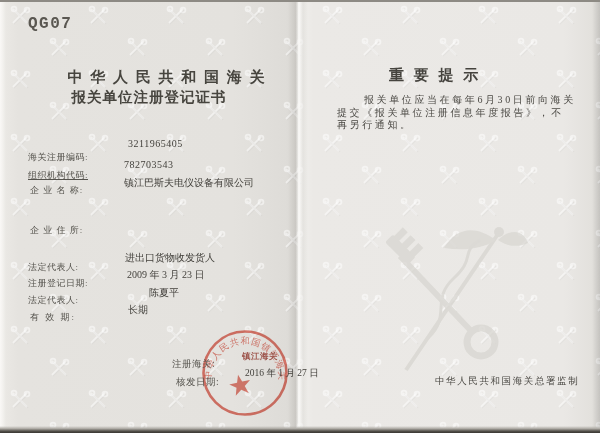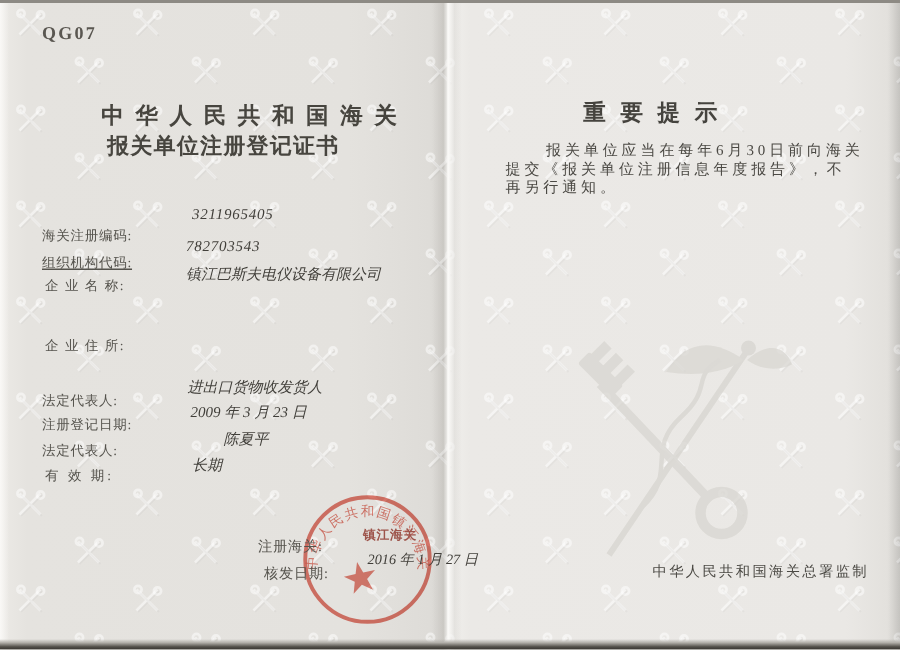--- a/index.html
+++ b/index.html
@@ -24,26 +24,26 @@
   }
   .edge-top{position:absolute;top:0;left:0;width:600px;height:2px;background:#8d8a84;}
   .edge-bottom{position:absolute;bottom:0;left:0;width:600px;height:7px;
     background:linear-gradient(to bottom,rgba(150,146,139,0.0),#b2afa9 35%,#514e48 75%,#3a3732 100%);}
   .edge-right{position:absolute;top:0;right:0;width:8px;height:433px;
     background:linear-gradient(to right,rgba(0,0,0,0),rgba(0,0,0,0.10));}
   .edge-left{position:absolute;top:0;left:0;width:6px;height:433px;
     background:linear-gradient(to right,rgba(252,251,249,0.85),rgba(252,251,249,0));}
 
   .t{position:absolute;white-space:nowrap;color:#4b4944;}
-  .form-code{left:28px;top:15px;font-size:12px;font-weight:bold;letter-spacing:1.5px;color:#5a5751;}
+  .form-code{left:28px;top:15px;font-size:16px;font-weight:bold;letter-spacing:1.5px;color:#5a5751;font-family:Liberation Mono, monospace;}
   .title1{left:0;top:68px;width:334px;text-align:center;font-size:15px;font-weight:bold;letter-spacing:2px;color:#47453f;}
   .title2{left:0;top:88px;width:298px;text-align:center;font-size:14.5px;font-weight:bold;letter-spacing:1px;color:#47453f;}
 
   .flabel{font-size:9px;letter-spacing:0.5px;color:#55534d;}
-  .fvalue{font-size:10px;color:#413f3a;font-style:italic;}
+  .fvalue{font-size:10px;color:#413f3a;}
 
   .notice-title{left:298px;top:66px;width:274px;text-align:center;font-size:15px;font-weight:bold;letter-spacing:3px;color:#45433e;}
   .notice-line{font-size:10px;letter-spacing:2.6px;color:#4b4944;}
   .footer-line{font-size:9.5px;letter-spacing:1.6px;color:#4b4944;}
 
   .seal-box{position:absolute;left:200px;top:328px;width:90px;height:90px;mix-blend-mode:multiply;opacity:0.92;}
   .stamp-red{color:#9d544b;font-weight:bold;font-size:8.5px;letter-spacing:0.5px;}
 </style>
 </head>
 <body>

